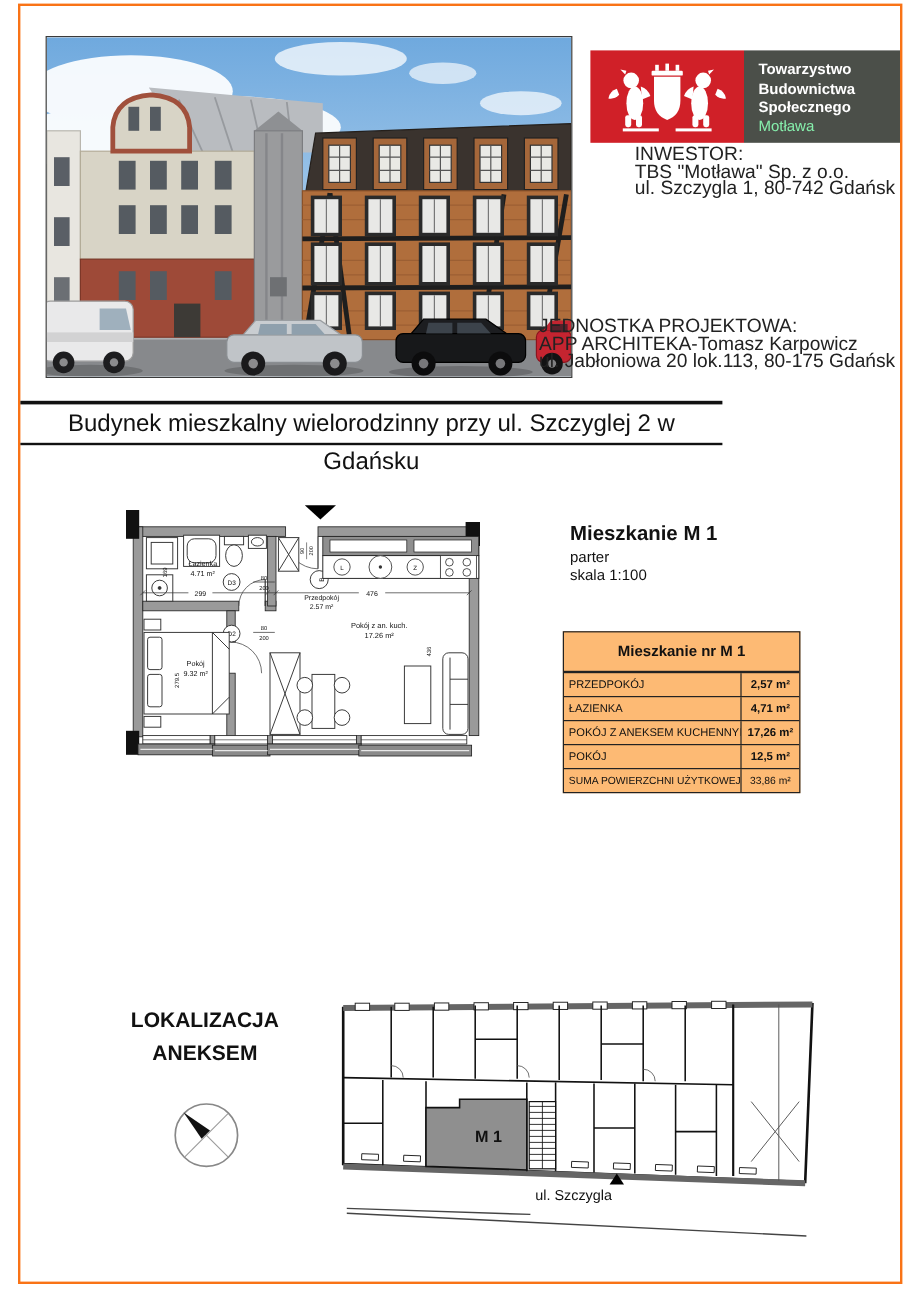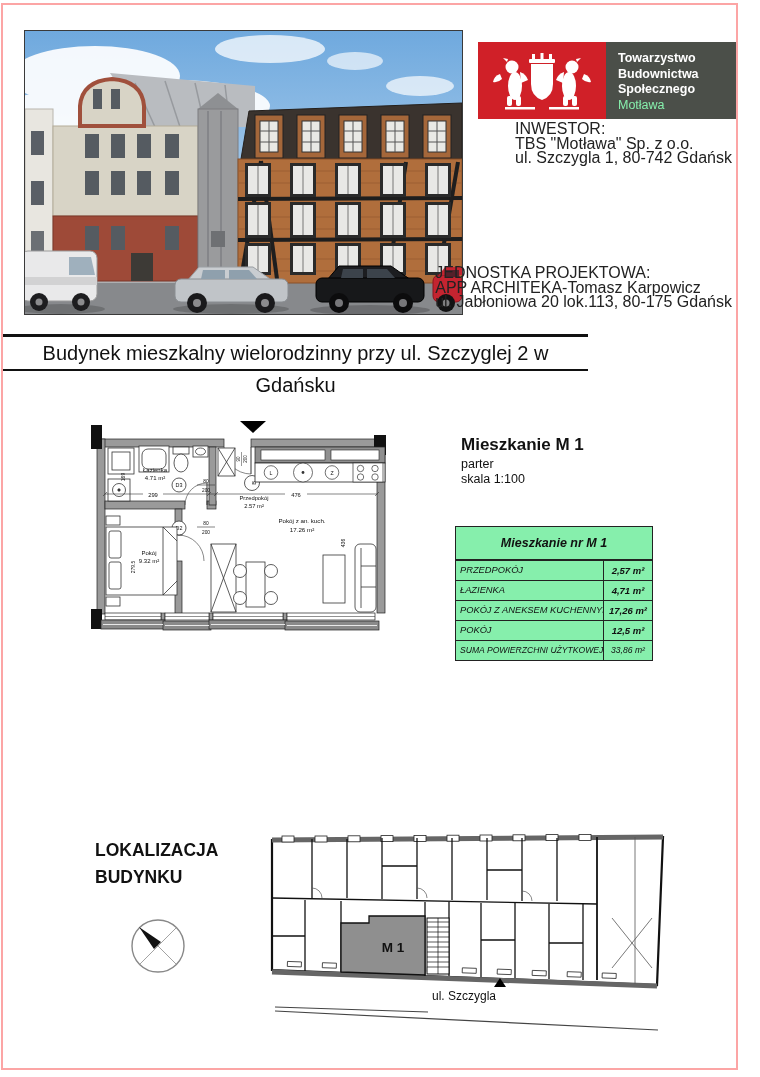--- a/index.html
+++ b/index.html
@@ -1,47 +1,47 @@
 <!DOCTYPE html>
 <html><head>
 <meta charset="utf-8">
 <style>
   html,body{margin:0;padding:0;background:#fff;}
   body{font-family:"Liberation Sans",sans-serif;color:#111;}
   .page{position:relative;width:760px;height:1077px;background:#fff;overflow:hidden;}
   .abs{position:absolute;}
-  .frame{position:absolute;left:1px;top:3px;width:733px;height:1063px;border:2px solid #fca5a5;background:#fff;}
+  .frame{position:absolute;left:15px;top:3px;width:733px;height:1063px;border:2px solid #f97316;background:#fff;}
   
   .photo{left:21px;top:25px;width:437px;height:283px;border:1px solid #3a3a3a;overflow:hidden;}
   .tbs-logo{left:475px;top:37px;height:77px;display:flex;}
   .tbs-red{width:128px;height:77px;background:#d02028;display:flex;align-items:center;justify-content:center;}
   .tbs-dark{width:130px;height:77px;background:#4b4f49;box-sizing:border-box;padding:9px 0 0 12px;}
   .tbs-dark .l{font-weight:bold;color:#fff;font-size:12.5px;line-height:15.5px;}
   .tbs-dark .sub{color:#86efac;font-size:12.5px;line-height:15.5px;}
   .rblock{right:4px;text-align:left;font-size:16px;line-height:14.5px;color:#222;}
   .pracownia{left:632px;top:177px;width:101px;height:82px;background:#0b0b0b;box-sizing:border-box;padding:4px 3px 0 3px;text-align:center;}
   .pracownia .pl{color:#fff;font-style:italic;font-weight:bold;font-size:10px;line-height:10.5px;letter-spacing:.4px;}
   .pracownia .ga{color:#94d500;font-style:italic;font-weight:bold;font-size:9px;line-height:10px;letter-spacing:.3px;}
   .pracownia .gb{background:#94d500;color:#000;font-style:italic;font-weight:bold;font-size:6.6px;line-height:9px;margin-top:1px;}
   .titlebar{left:0;top:308px;width:585px;border-top:3px solid #111;border-bottom:2px solid #111;height:32px;line-height:32px;text-align:center;font-size:20px;margin-top:21px;}
   
   .apt-title{left:458px;top:430px;font-size:17px;font-weight:bold;}
   .apt-sub1{left:458px;top:452px;font-size:12.5px;}
   .apt-sub2{left:458px;top:467px;font-size:12.5px;}
   
-  .atable{left:452px;top:521px;width:196px;border:1.5px solid #222;background:#86efac;font-style:italic;}
+  .atable{left:452px;top:521px;width:196px;border:1.5px solid #222;background:#fdba74;}
   .atable .hd{height:32px;line-height:32px;text-align:center;font-weight:bold;font-size:12.5px;border-bottom:1px solid #222;}
   .atable .row{display:flex;height:19px;border-top:1px solid #222;}
   .atable .row:first-of-type{border-top:none;}
   .atable .lbl{width:148px;border-right:1px solid #222;font-size:9.3px;line-height:19px;padding-left:4px;box-sizing:border-box;white-space:nowrap;overflow:hidden;}
   .atable .val{flex:1;font-size:9.5px;font-weight:bold;line-height:19px;text-align:center;white-space:nowrap;}
   .atable .row.last .lbl{font-size:8.6px;}
   .atable .row.last .val{font-weight:normal;font-size:8.6px;}
   
-  .loc-heading{left:92px;top:832px;font-size:17.5px;font-weight:bold;line-height:27px;}
+  .loc-heading{left:92px;top:832px;font-size:17.5px;font-weight:bold;line-height:27px;text-align:center;}
   .street-label{left:406px;top:984px;width:110px;text-align:center;font-size:12px;}
   svg text{font-family:"Liberation Sans",sans-serif;fill:#111;}
 </style>
 </head>
 <body>
 
 <div class="page">
  <div class="frame">
 
   <div class="abs photo">
@@ -528,21 +528,21 @@
       <div class="val">12,5 m²</div>
     </div>
     <div class="row last">
       <div class="lbl">SUMA POWIERZCHNI UŻYTKOWEJ</div>
       <div class="val">33,86 m²</div>
     </div>
   </div>
 
   <div class="abs loc-heading">
     <div>LOKALIZACJA</div>
-    <div>BUDYNKU</div>
+    <div>ANEKSEM</div>
   </div>
 
   <svg class="abs" style="left:124px;top:910px;" width="62" height="62" viewBox="0 0 62 62">
     <circle cx="31" cy="31" r="26" fill="none" stroke="#888" stroke-width="1.4"></circle>
     <line x1="13" y1="13" x2="49" y2="49" stroke="#999" stroke-width=".9"></line>
     <line x1="49" y1="13" x2="13" y2="49" stroke="#999" stroke-width=".9"></line>
     <polygon points="12,12 34,27 27,34" fill="#111"></polygon>
   </svg>
 
   <svg class="abs" style="left:264px;top:823px;" width="402" height="162" viewBox="0 0 402 162">

